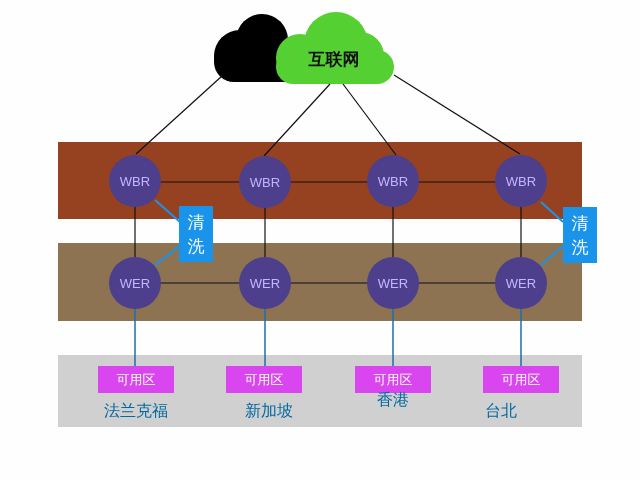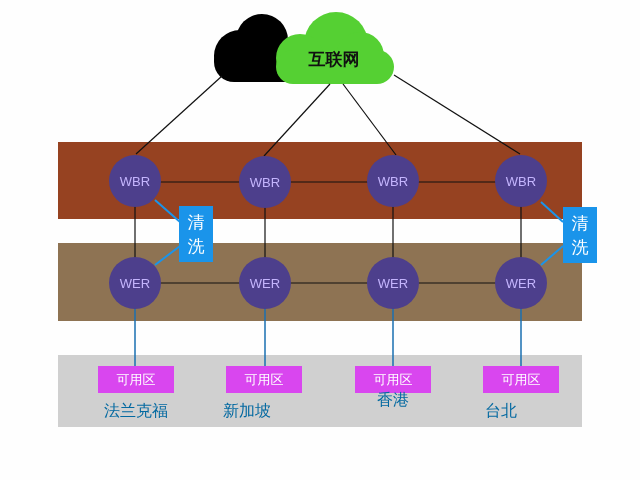--- a/index.html
+++ b/index.html
@@ -86,15 +86,15 @@
   <span>清</span>
   <span>洗</span>
 </div>
 
 <div class="az-box" style="left:98px;top:366px;">可用区</div>
 <div class="az-box" style="left:226px;top:366px;">可用区</div>
 <div class="az-box" style="left:355px;top:366px;">可用区</div>
 <div class="az-box" style="left:483px;top:366px;">可用区</div>
 
 <div class="city" style="left:76px;top:401px;">法兰克福</div>
-<div class="city" style="left:187px;top:401px;">新加坡</div>
+<div class="city" style="left:209px;top:401px;">新加坡</div>
 <div class="city" style="left:333px;top:390px;">香港</div>
 <div class="city" style="left:441px;top:401px;">台北</div>
 
 </body></html>

